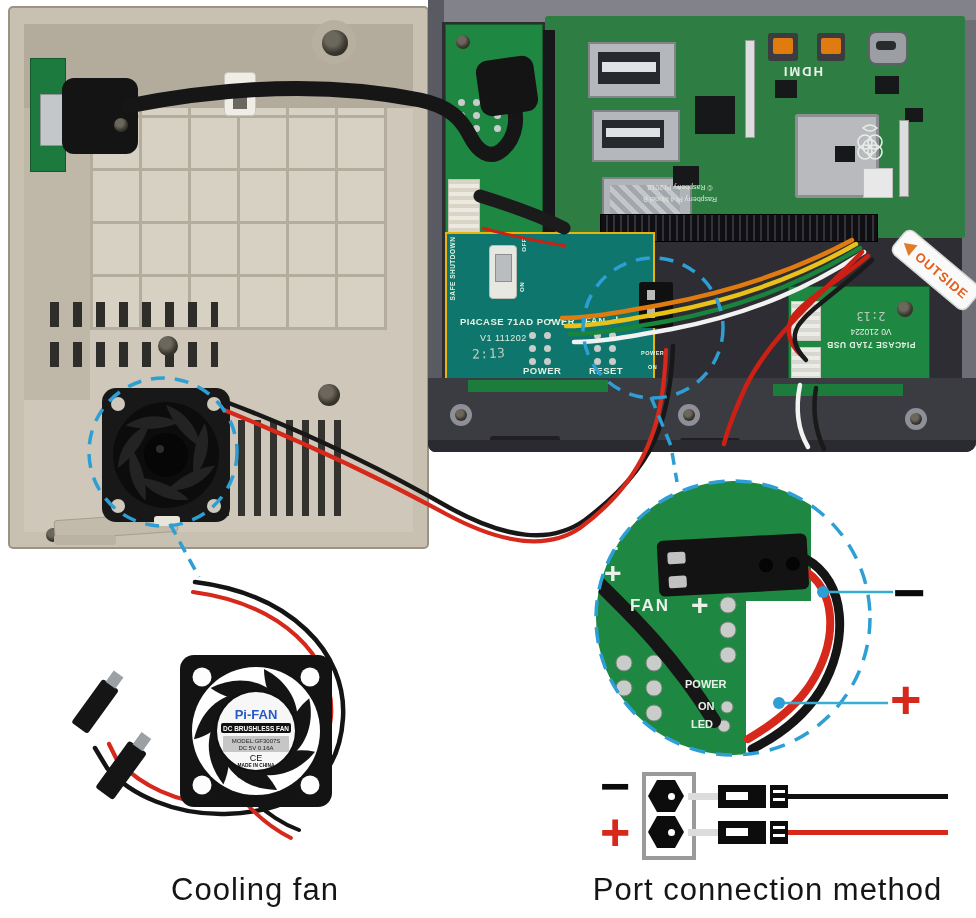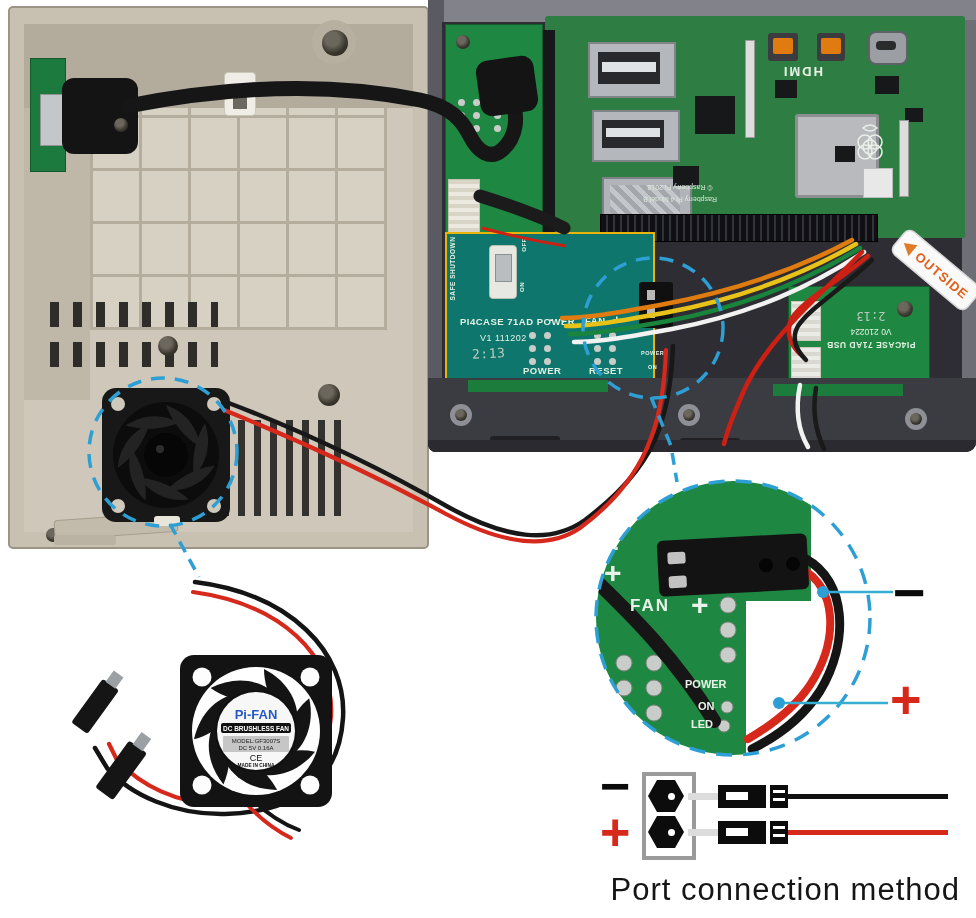--- a/index.html
+++ b/index.html
@@ -354,15 +354,16 @@
 
     <path d="M170,524 L199,577" stroke="#2e9fd4" stroke-width="3.5" stroke-dasharray="12 8" fill="none"></path>
     <path d="M651,397 L671,446 L677,482" stroke="#2e9fd4" stroke-width="3.5" stroke-dasharray="12 8" fill="none"></path>
 
     <line x1="823" y1="592" x2="893" y2="592" stroke="#35aed2" stroke-width="2.5"></line>
     <circle cx="823" cy="592" r="6" fill="#2e9fd4"></circle>
     <line x1="779" y1="703" x2="888" y2="703" stroke="#35aed2" stroke-width="2.5"></line>
     <circle cx="779" cy="703" r="6" fill="#2e9fd4"></circle>
   </svg>
 
-  <div class="caption" style="left:575px;width:385px;text-align:right;">Port connection method</div>
+  <div class="caption" style="left:150px;width:210px;">Cooling fan</div>
+  <div class="caption" style="left:575px;width:385px;">Port connection method</div>
 
 </div>
 
 </body></html>

